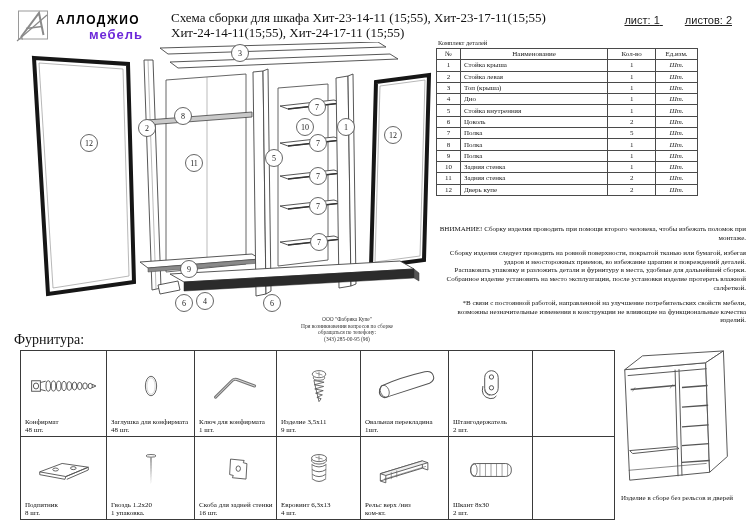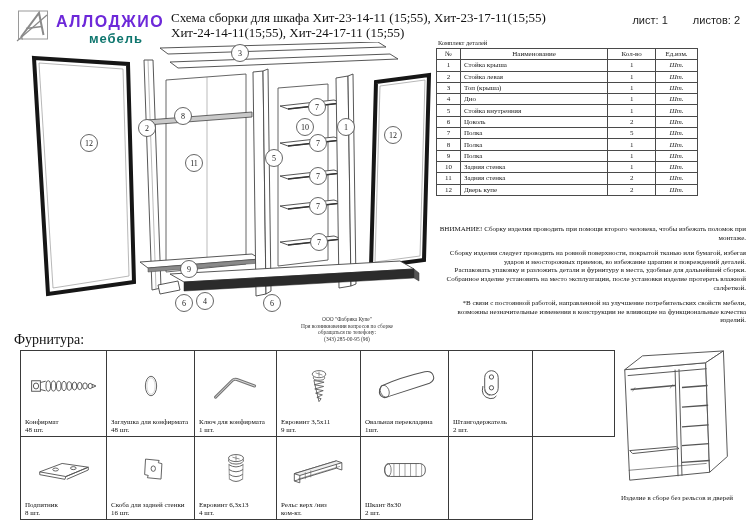--- a/index.html
+++ b/index.html
@@ -3,24 +3,24 @@
 <meta charset="utf-8">
 <style>
   * { margin:0; padding:0; box-sizing:border-box; }
   html,body { width:748px; height:527px; }
   body { background:#fff; font-family:"Liberation Serif", serif; color:#1a1a1a; }
   #page { position:relative; width:748px; height:527px; background:#fff; overflow:hidden; }
 
   
   #logo-box { position:absolute; left:16px; top:8px; width:34px; height:34px; }
   #brand { position:absolute; left:56px; top:13px; width:120px; font-family:"Liberation Sans", sans-serif; font-weight:bold; }
-  #brand .b1 { font-size:16px; letter-spacing:1.5px; color:#6d28d9; }
-  #brand .b2 { font-size:13px; color:#0f766e; text-align:center; margin-top:0px; letter-spacing:1px; }
+  #brand .b1 { font-size:12px; letter-spacing:1.5px; color:#000000; }
+  #brand .b2 { font-size:13px; color:#6d28d9; text-align:center; margin-top:0px; letter-spacing:1px; }
   #title { position:absolute; left:171px; top:11px; font-size:13px; line-height:14.5px; color:#111; }
-  #sheet-info { position:absolute; right:8px; top:14px; font-family:"Liberation Sans", sans-serif; font-size:11px; color:#222; }
+  #sheet-info { position:absolute; right:16px; top:14px; font-family:"Liberation Sans", sans-serif; font-size:11px; color:#222;text-decoration:underline; }
   #sheet-info span { margin-left:22px; }
 
   
   #diagram { position:absolute; left:20px; top:42px; width:412px; height:292px; }
   #diagram text { font-family:"Liberation Serif", serif; fill:#222; }
   #contact { position:absolute; left:272px; top:316px; width:150px; text-align:center; font-size:5.4px; line-height:6.6px; color:#333; }
 
   
   #parts-caption { position:absolute; left:438px; top:39px; font-size:6.4px; color:#222; }
   #parts-table { position:absolute; left:436px; top:48px; width:262px; border-collapse:collapse; font-size:7px; }
@@ -361,21 +361,21 @@
           <svg width="22" height="36" viewBox="0 0 26 40">
             <g fill="none" stroke="#555" stroke-width="1">
               <ellipse cx="13" cy="6" rx="8" ry="4.2"></ellipse>
               <path d="M9 4.5 l8 2.5 M13 3 l0 6" stroke-width="0.7"></path>
               <path d="M6.5 9 C6 12 7 13 13 13.2 C19 13 20 12 19.5 9"></path>
               <path d="M7 13.5 L19 15.5 L7.5 18.5 L18.5 20.5 L8 23.5 L18 25.5 L9 28.5 L17 30.5 L10.5 33.5 L15.5 35 L13 38.5 Z"></path>
             </g>
           </svg>
         </div>
         <div class="hw-label">
-          <div>Евровинт 3,5х11</div>
+          <div>Изделие 3,5х11</div>
           <div>9 шт.</div>
         </div>
       </div>
       <div class="hw-cell">
         <div class="hw-icon">
           <svg width="66" height="36" viewBox="0 0 70 38">
             <g fill="#fff" stroke="#555" stroke-width="1.1">
               <path d="M12 31 Q7 29 8 23 L10 19 Q30 10 56 4 Q63 2.5 65 8 Q67 13 61 16 L18 30 Q14 32 12 31 Z"></path>
               <ellipse cx="13.5" cy="24.5" rx="4.5" ry="6.5" transform="rotate(-22 13.5 24.5)" fill="none" stroke-width="0.8"></ellipse>
             </g>
@@ -412,20 +412,34 @@
               <path d="M6 17 L6 20 L33 25 L34 22" fill="none"></path>
               <path d="M34 22 L58 12 L58 15 L35 25" fill="none"></path>
               <ellipse cx="23" cy="14.5" rx="3" ry="1.6"></ellipse>
               <ellipse cx="42" cy="13" rx="3" ry="1.6"></ellipse>
             </g>
           </svg>
         </div>
         <div class="hw-label">
           <div>Подпятник</div>
           <div>8 шт.</div>
+        </div>
+      </div>
+      <div class="hw-cell">
+        <div class="hw-icon">
+          <svg width="20" height="40" viewBox="0 0 24 42">
+            <g stroke="#555" stroke-width="1">
+              <ellipse cx="12" cy="4" rx="6" ry="1.6" fill="#fff"></ellipse>
+              <path d="M11.3 6 L12 38 L12.7 6 Z" fill="#666" stroke="none"></path>
+            </g>
+          </svg>
+        </div>
+        <div class="hw-label">
+          <div>Гвоздь 1.2х20</div>
+          <div>1 упаковка.</div>
         </div>
       </div>
       <div class="hw-cell">
         <div class="hw-icon">
           <svg width="40" height="32" viewBox="0 0 44 34">
             <g fill="#fff" stroke="#555" stroke-width="1">
               <path d="M16 5 L31 6.5 L30 9 L34 10 L33 27 L18 25.5 L19 23 L15 22 Z"></path>
               <ellipse cx="24.5" cy="15.5" rx="2.4" ry="3" fill="none"></ellipse>
             </g>
           </svg>

